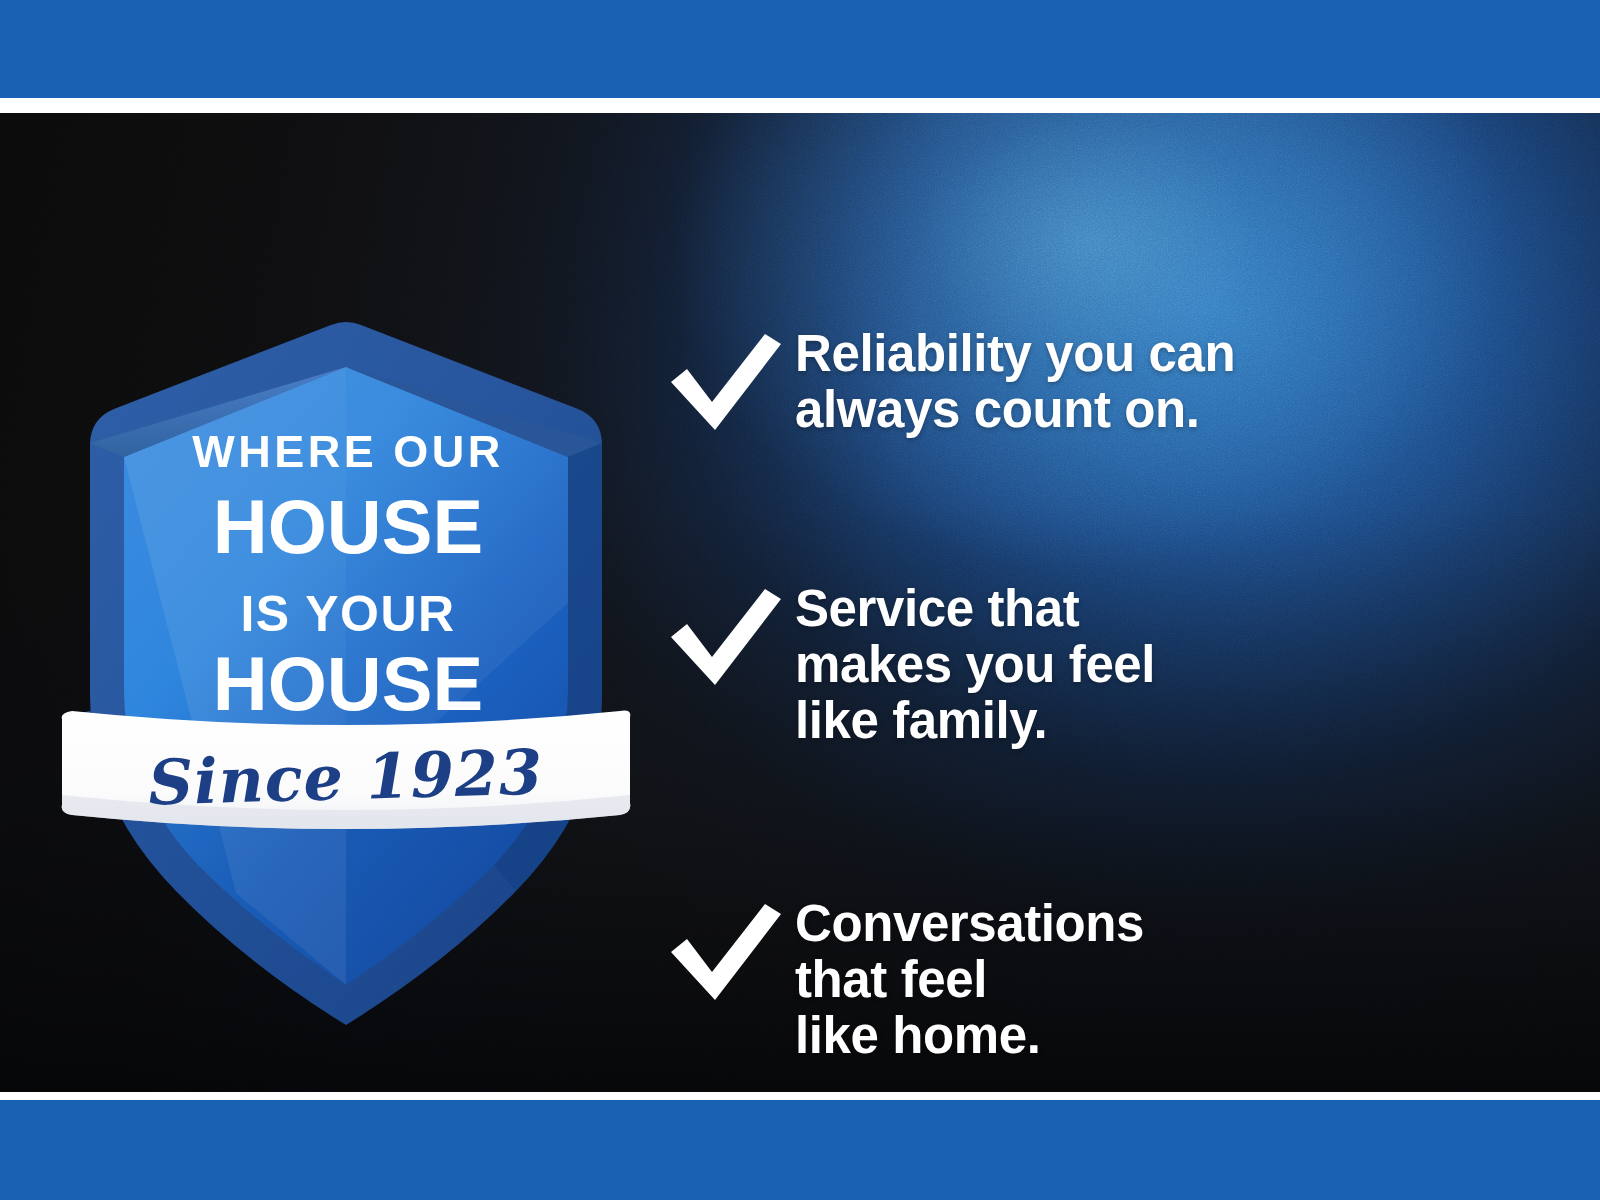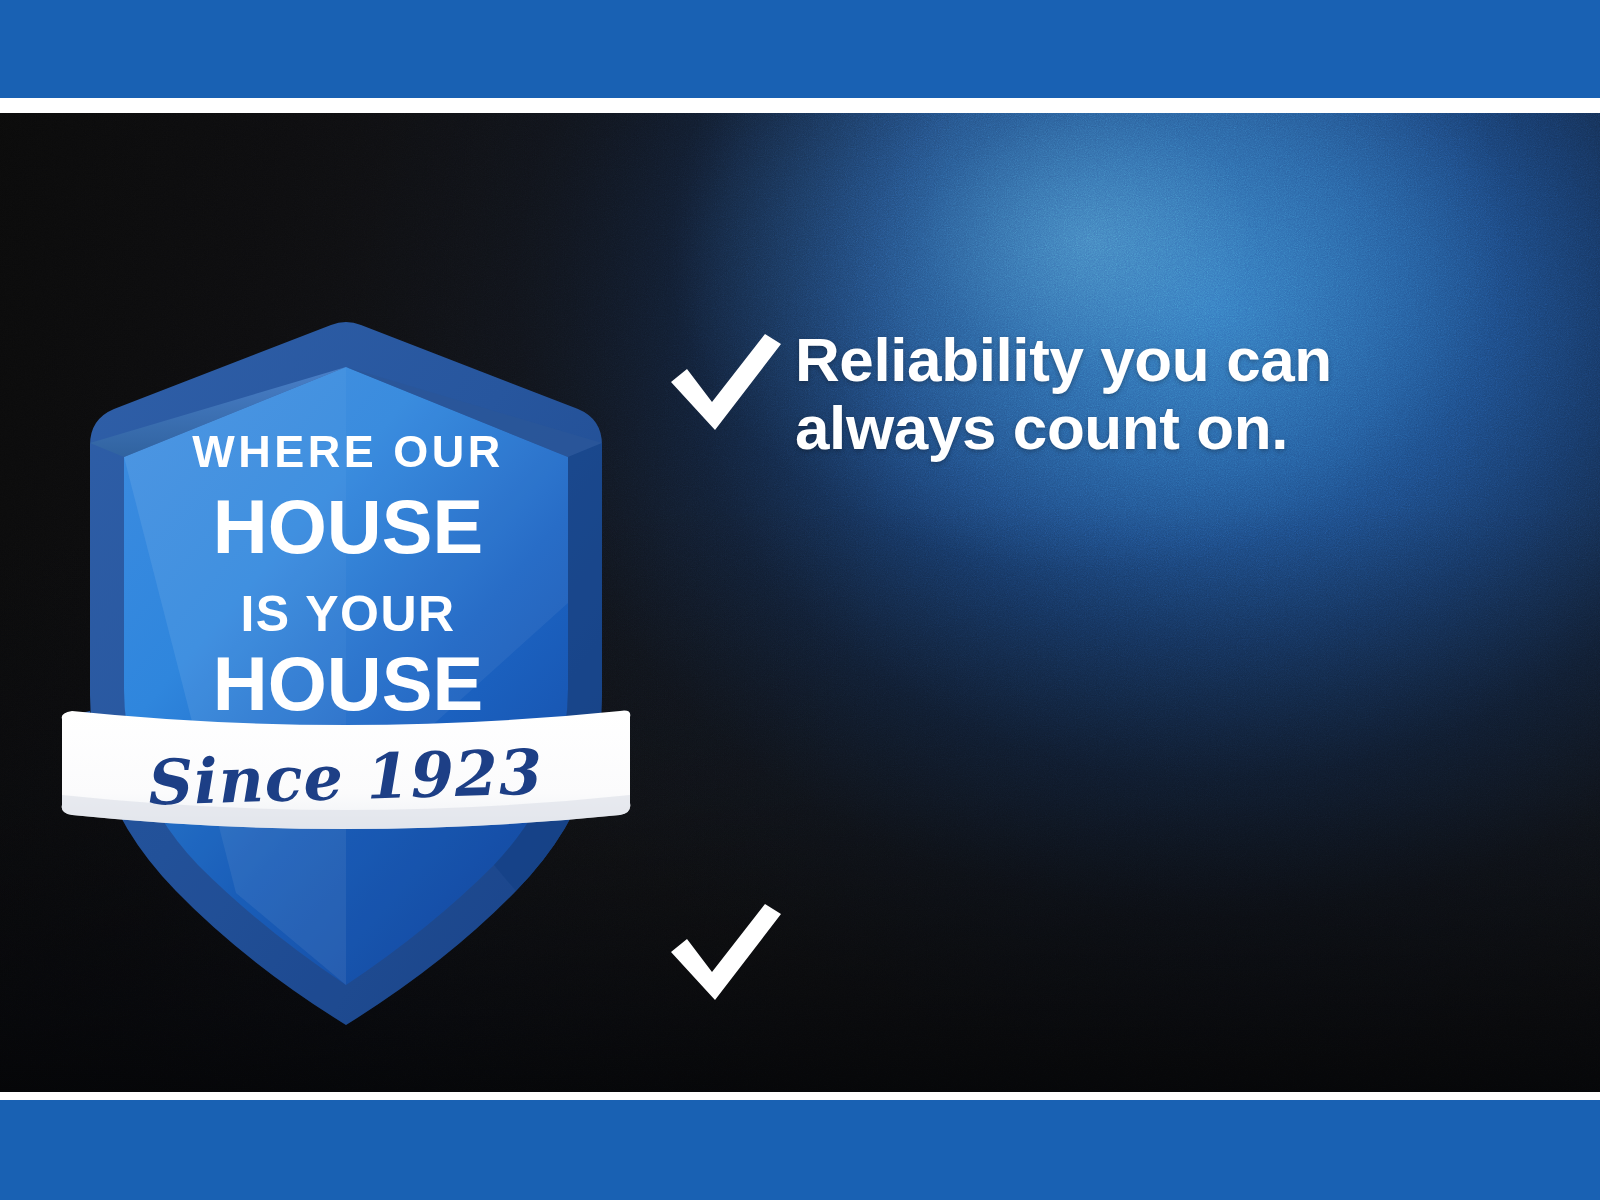--- a/index.html
+++ b/index.html
@@ -117,21 +117,21 @@
   #benefit-2 { top:670px; }
 
   .check-icon { flex:0 0 auto; width:130px; padding-top:4px; }
   .check-icon svg { display:block; width:118px; height:104px; }
 
   .benefit-text {
     flex:1 1 auto;
     color:#ffffff;
     font-family:"Liberation Sans", sans-serif;
     font-weight:bold;
-    font-size:62px;
+    font-size:51px;
     line-height:1.10;
     letter-spacing:-0.4px;
     white-space:pre-line;
     text-shadow:0 2px 5px rgba(0,0,0,0.28);
   }
 </style>
 </head>
 <body>
 
 <div id="poster">
@@ -260,27 +260,40 @@
       <div class="benefit" id="benefit-0">
         <span class="check-icon">
           <svg viewBox="0 0 118 104" xmlns="http://www.w3.org/2000/svg">
             <path d="M 6 52 L 22 39 L 47 72 L 100 4 L 116 14 L 50 100 Z" fill="#ffffff"></path>
           </svg>
         </span>
         <span class="benefit-text">Reliability you can
 always count on.</span>
       </div>
 
+      <div class="benefit" id="benefit-1">
+        <span class="check-icon">
+          <svg viewBox="0 0 118 104" xmlns="http://www.w3.org/2000/svg">
+            <path d="M 6 52 L 22 39 L 47 72 L 100 4 L 116 14 L 50 100 Z" fill="#ffffff"></path>
+          </svg>
+        </span>
+        <span class="benefit-text">Service that
+makes you feel
+like family.</span>
+      </div>
 
       <div class="benefit" id="benefit-2">
         <span class="check-icon">
           <svg viewBox="0 0 118 104" xmlns="http://www.w3.org/2000/svg">
             <path d="M 6 52 L 22 39 L 47 72 L 100 4 L 116 14 L 50 100 Z" fill="#ffffff"></path>
           </svg>
         </span>
+        <span class="benefit-text">Conversations
+that feel
+like home.</span>
       </div>
 
     </div>
   </div>
 
   <div class="brandbar" id="brandbar-bottom"></div>
 
 </div>
 
 </body></html>

